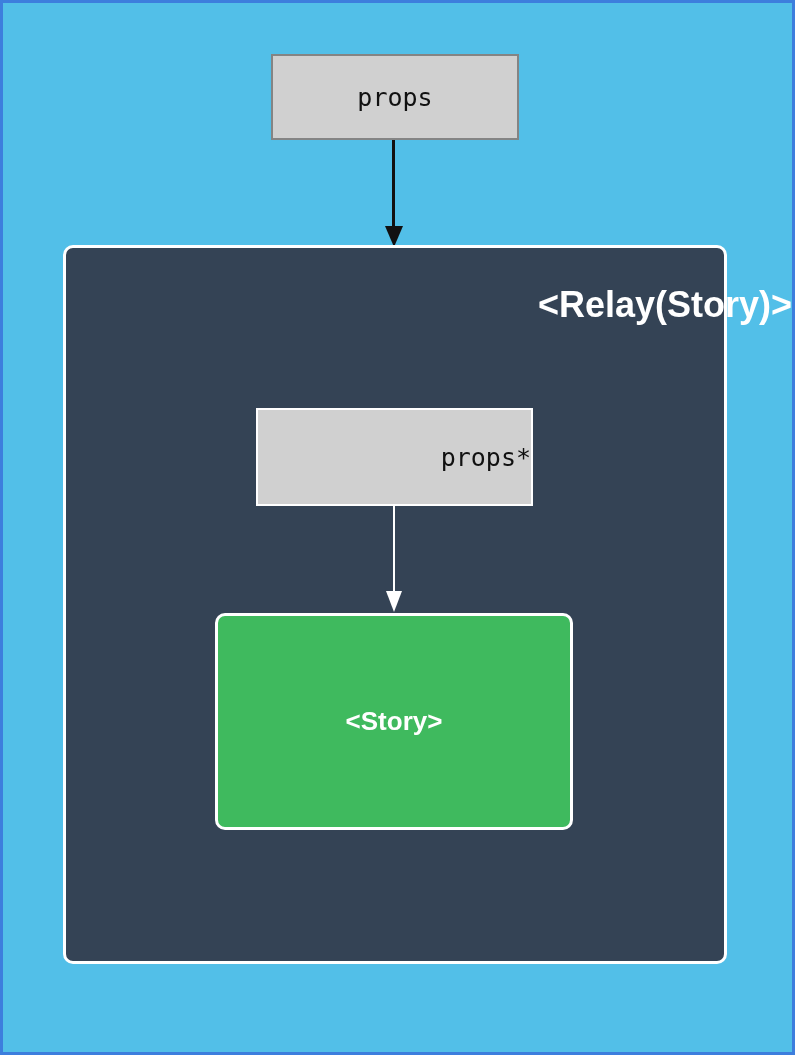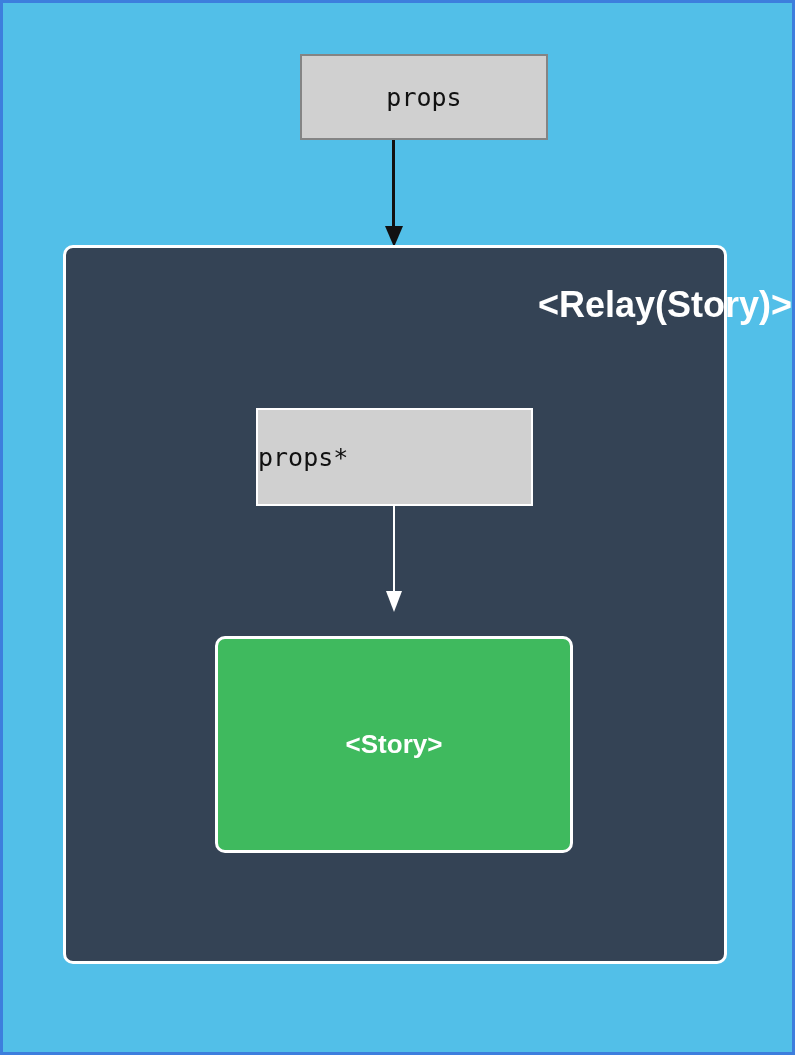--- a/index.html
+++ b/index.html
@@ -26,21 +26,20 @@
     height: 86px;
     box-sizing: border-box;
     background: #d0d0d0;
     border: 2px solid #848484;
     display: flex;
     align-items: center;
     justify-content: center;
     font-family: "DejaVu Sans Mono", monospace;
     font-size: 25px;
     color: #111111;
-    margin-left: 29px;
   }
 
   
   .black-arrow-line {
     position: absolute;
     left: 389px;
     top: 137px;
     width: 3px;
     height: 87px;
     background: #111111;
@@ -86,21 +85,21 @@
     position: absolute;
     left: 253px;
     top: 405px;
     width: 277px;
     height: 98px;
     box-sizing: border-box;
     background: #d0d0d0;
     border: 2px solid #ffffff;
     display: flex;
     align-items: center;
-    justify-content: flex-start;
+    justify-content: flex-end;
     font-family: "DejaVu Sans Mono", monospace;
     font-size: 25px;
     color: #111111;
   }
 
   
   .white-arrow-line {
     position: absolute;
     left: 390px;
     top: 503px;
@@ -129,21 +128,20 @@
     box-sizing: border-box;
     background: #3fba5e;
     border: 3px solid #ffffff;
     border-radius: 10px;
     display: flex;
     align-items: center;
     justify-content: center;
     color: #ffffff;
     font-weight: bold;
     font-size: 26px;
-    margin-top: 23px;
   }
 </style>
 </head>
 <body>
 
 <div id="canvas">
 
   <div class="props-box">
     <span>props</span>
   </div>

